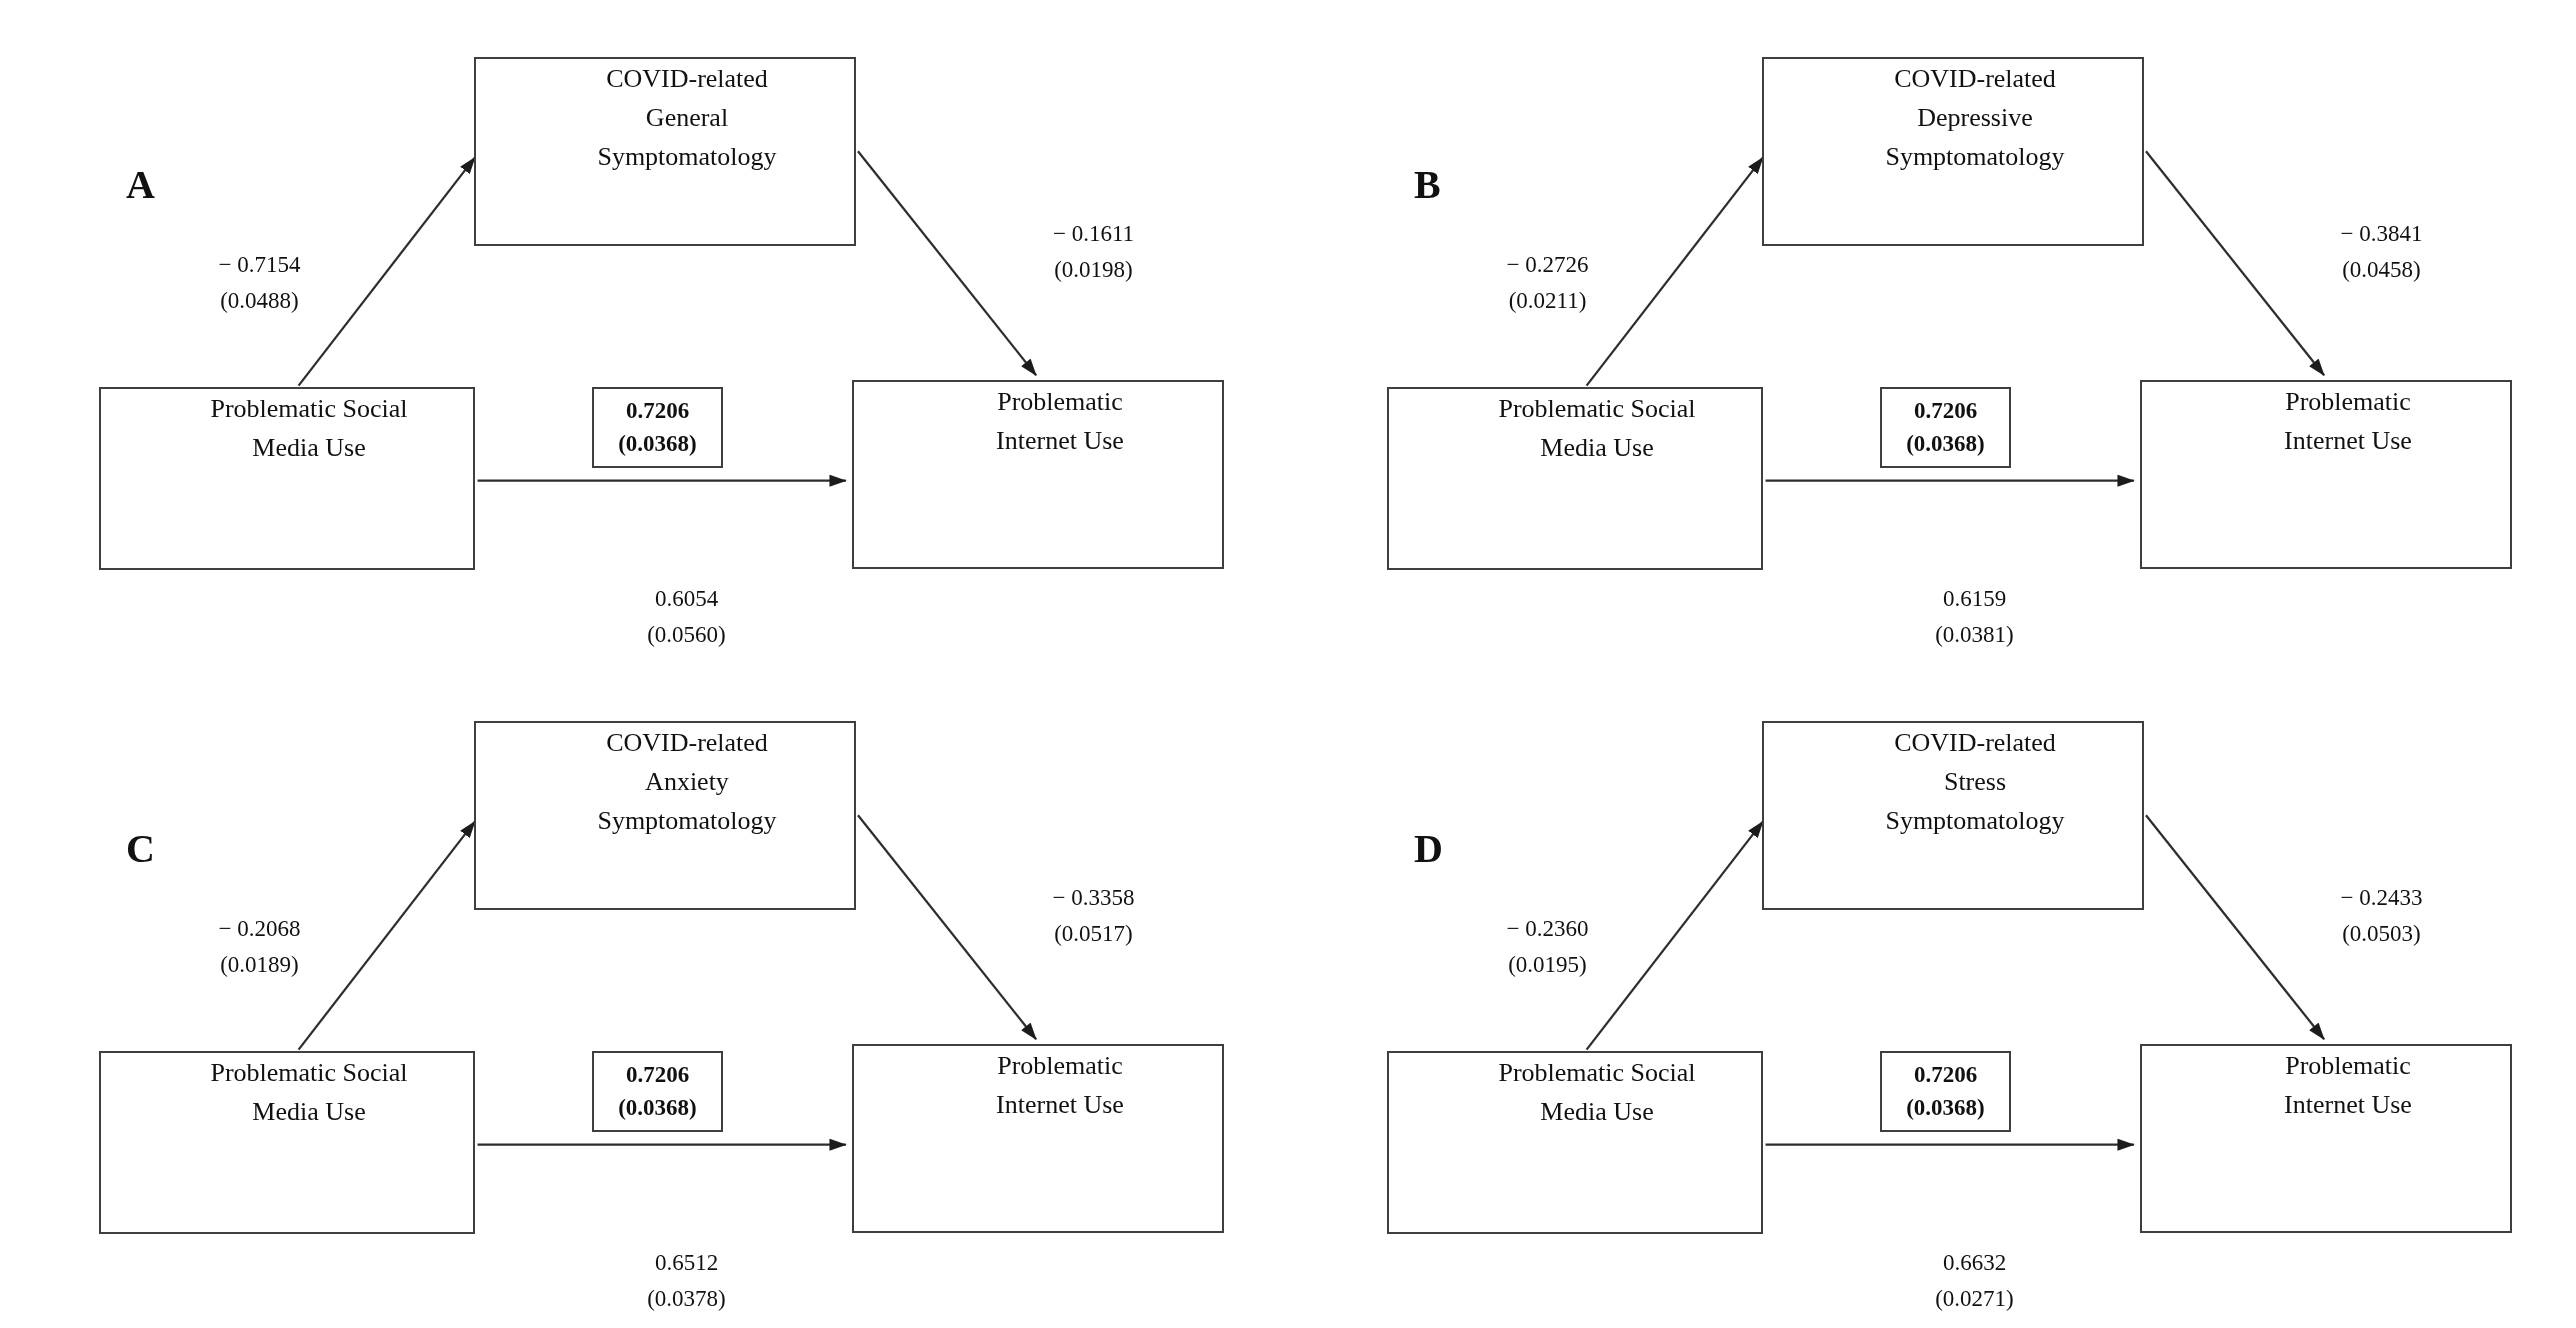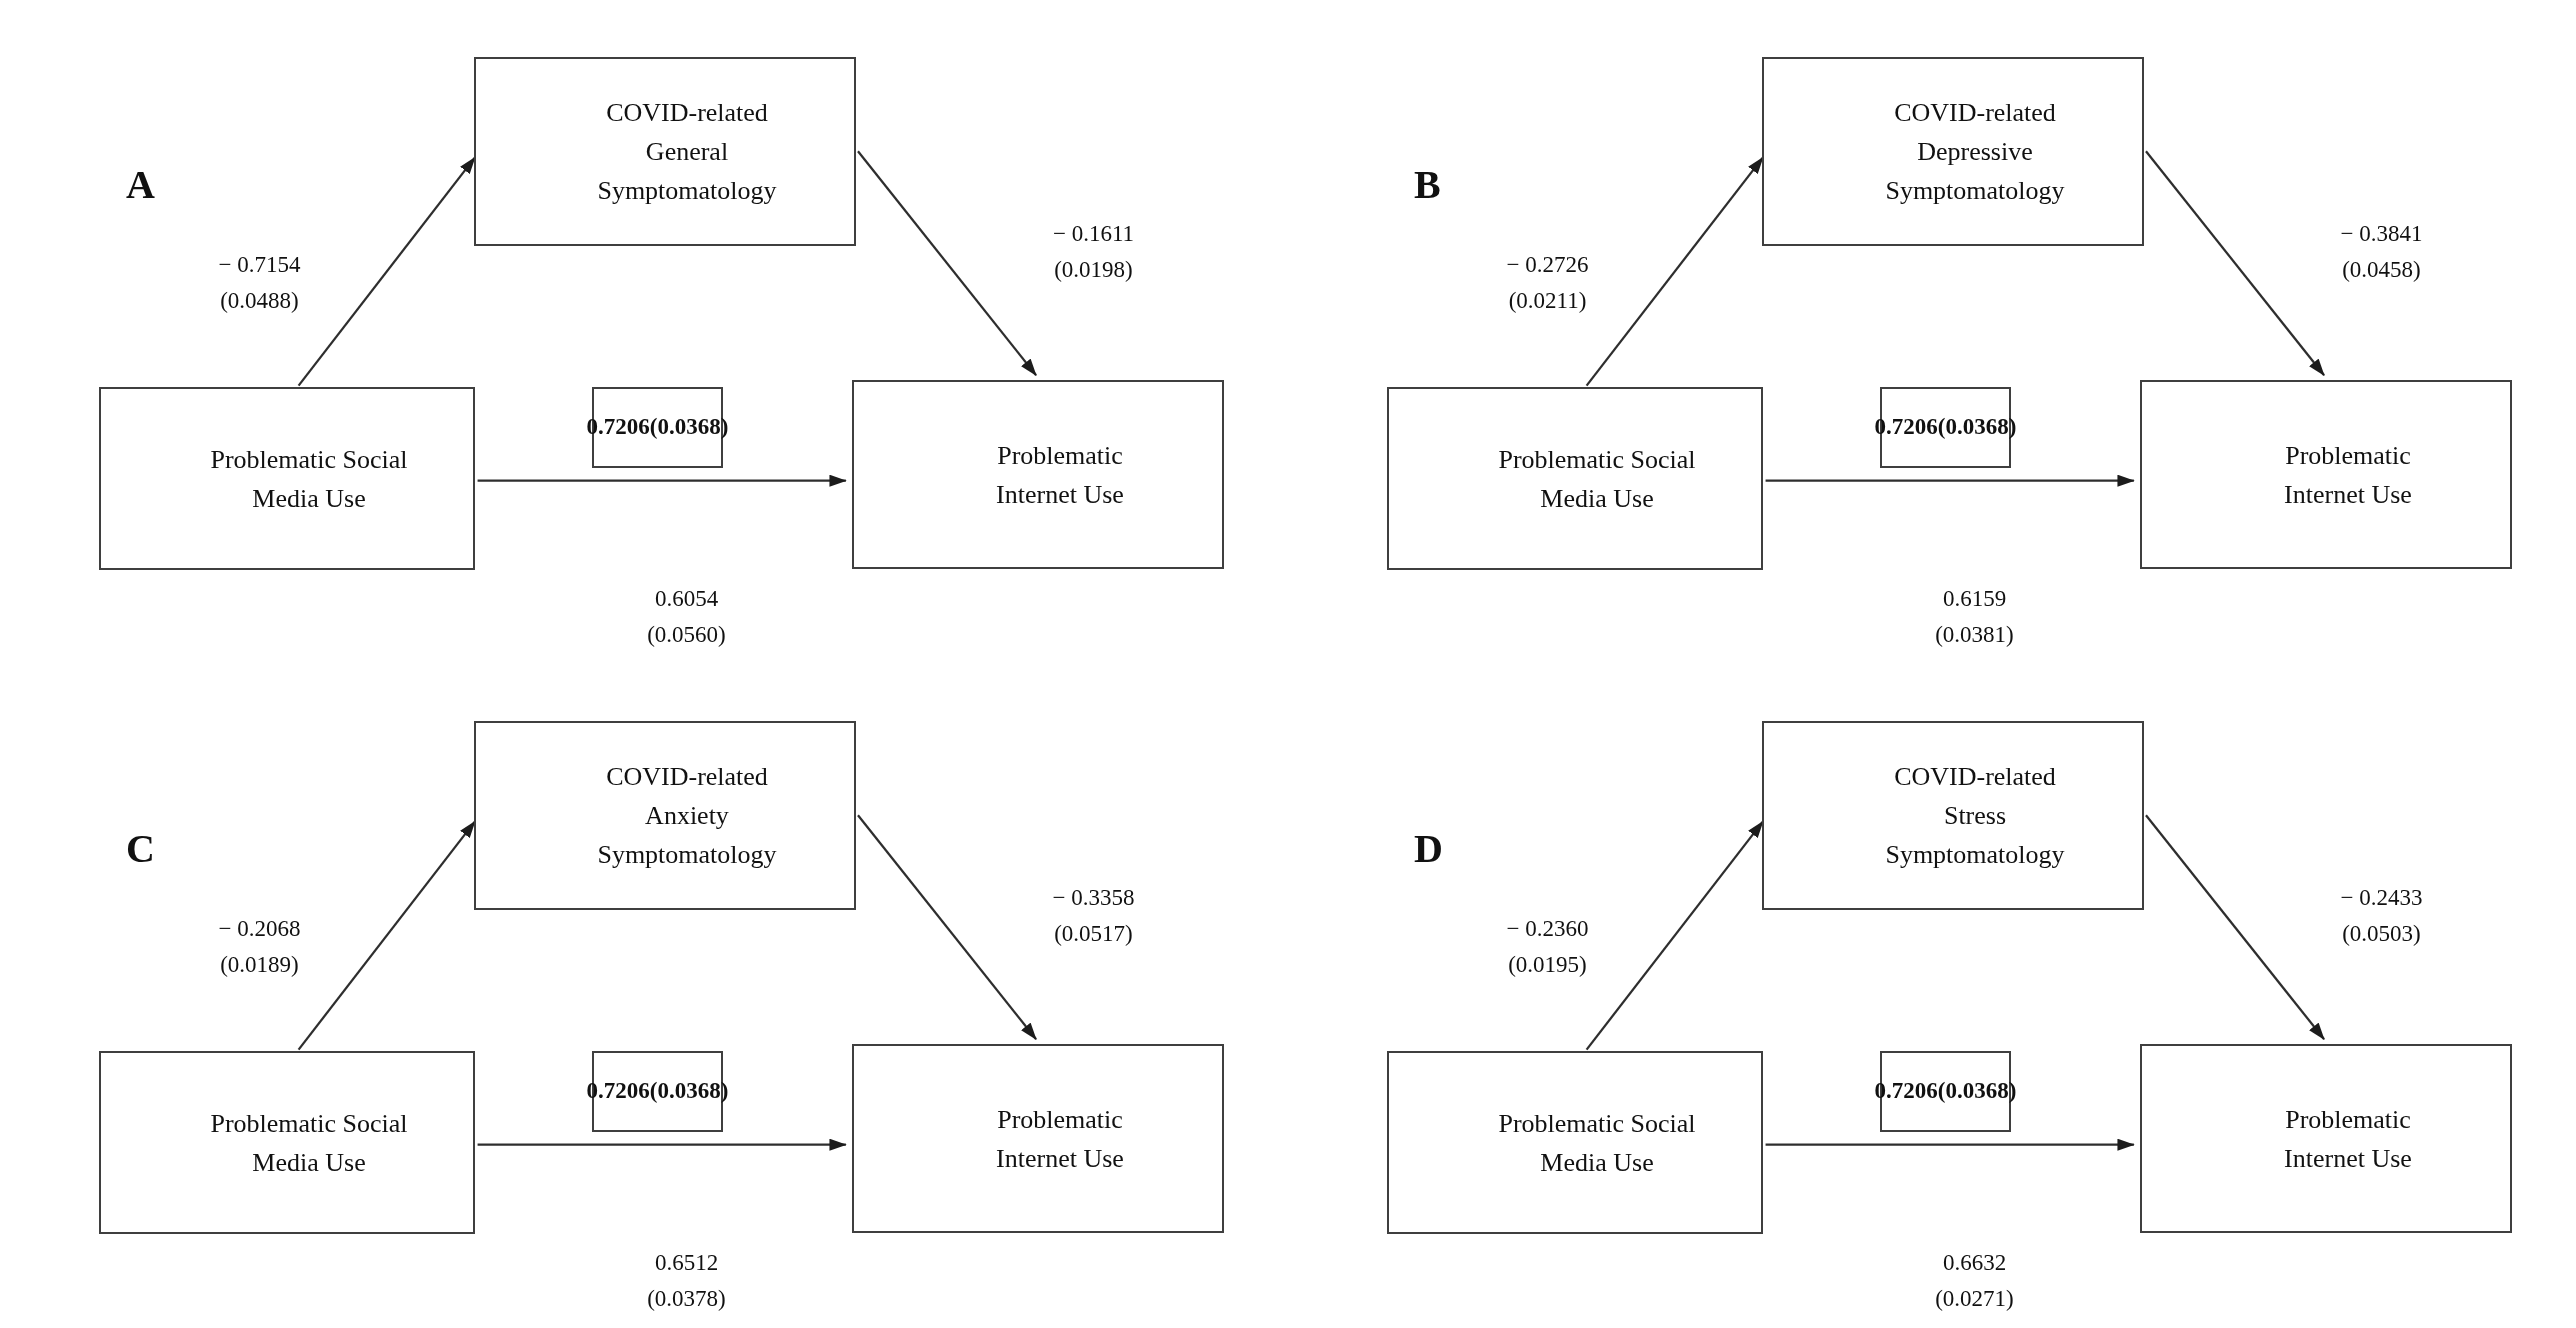--- a/index.html
+++ b/index.html
@@ -18,34 +18,34 @@
   .p3{left:1288px;top:664px;}
 
   .arrows{position:absolute;left:0;top:0;width:1288px;height:664px;}
   .arrows line{stroke:#2e2e2e;stroke-width:2.6;}
 
   .box{
     position:absolute;
     border:2.6px solid #3f3f3f;
     background:#ffffff;
     display:flex;flex-direction:column;
-    align-items:center;justify-content:center;
+    align-items:center;justify-content:flex-start;
     text-align:center;
     box-sizing:border-box;
     padding-left:44px;
   }
   .bline{font-size:26px;line-height:1.5;white-space:nowrap;}
   .mediator{left:474px;top:57px;width:382px;height:189px;}
   .predictor{left:99px;top:387px;width:376px;height:183px;}
   .outcome{left:852px;top:380px;width:372px;height:189px;}
 
   .coefbox{
     position:absolute;left:592px;top:387px;width:131px;height:81px;
     border:2.2px solid #3f3f3f;background:#ffffff;
-    display:flex;flex-direction:row;align-items:center;justify-content:center;
+    display:flex;flex-direction:column;align-items:center;justify-content:center;
     text-align:center;box-sizing:border-box;font-weight:bold;
   }
   .coefbox .cline{font-size:23px;line-height:1.4;white-space:nowrap;}
 
   .coef{position:absolute;text-align:center;}
   .coef .cline{font-size:23px;line-height:1.55;white-space:nowrap;}
   .coef-left{left:149px;top:219px;width:221px;margin-top:28px;}
   .coef-right{left:975px;top:216px;width:237px;}
   .coef-bottom{left:576px;top:581px;width:221px;}
 

